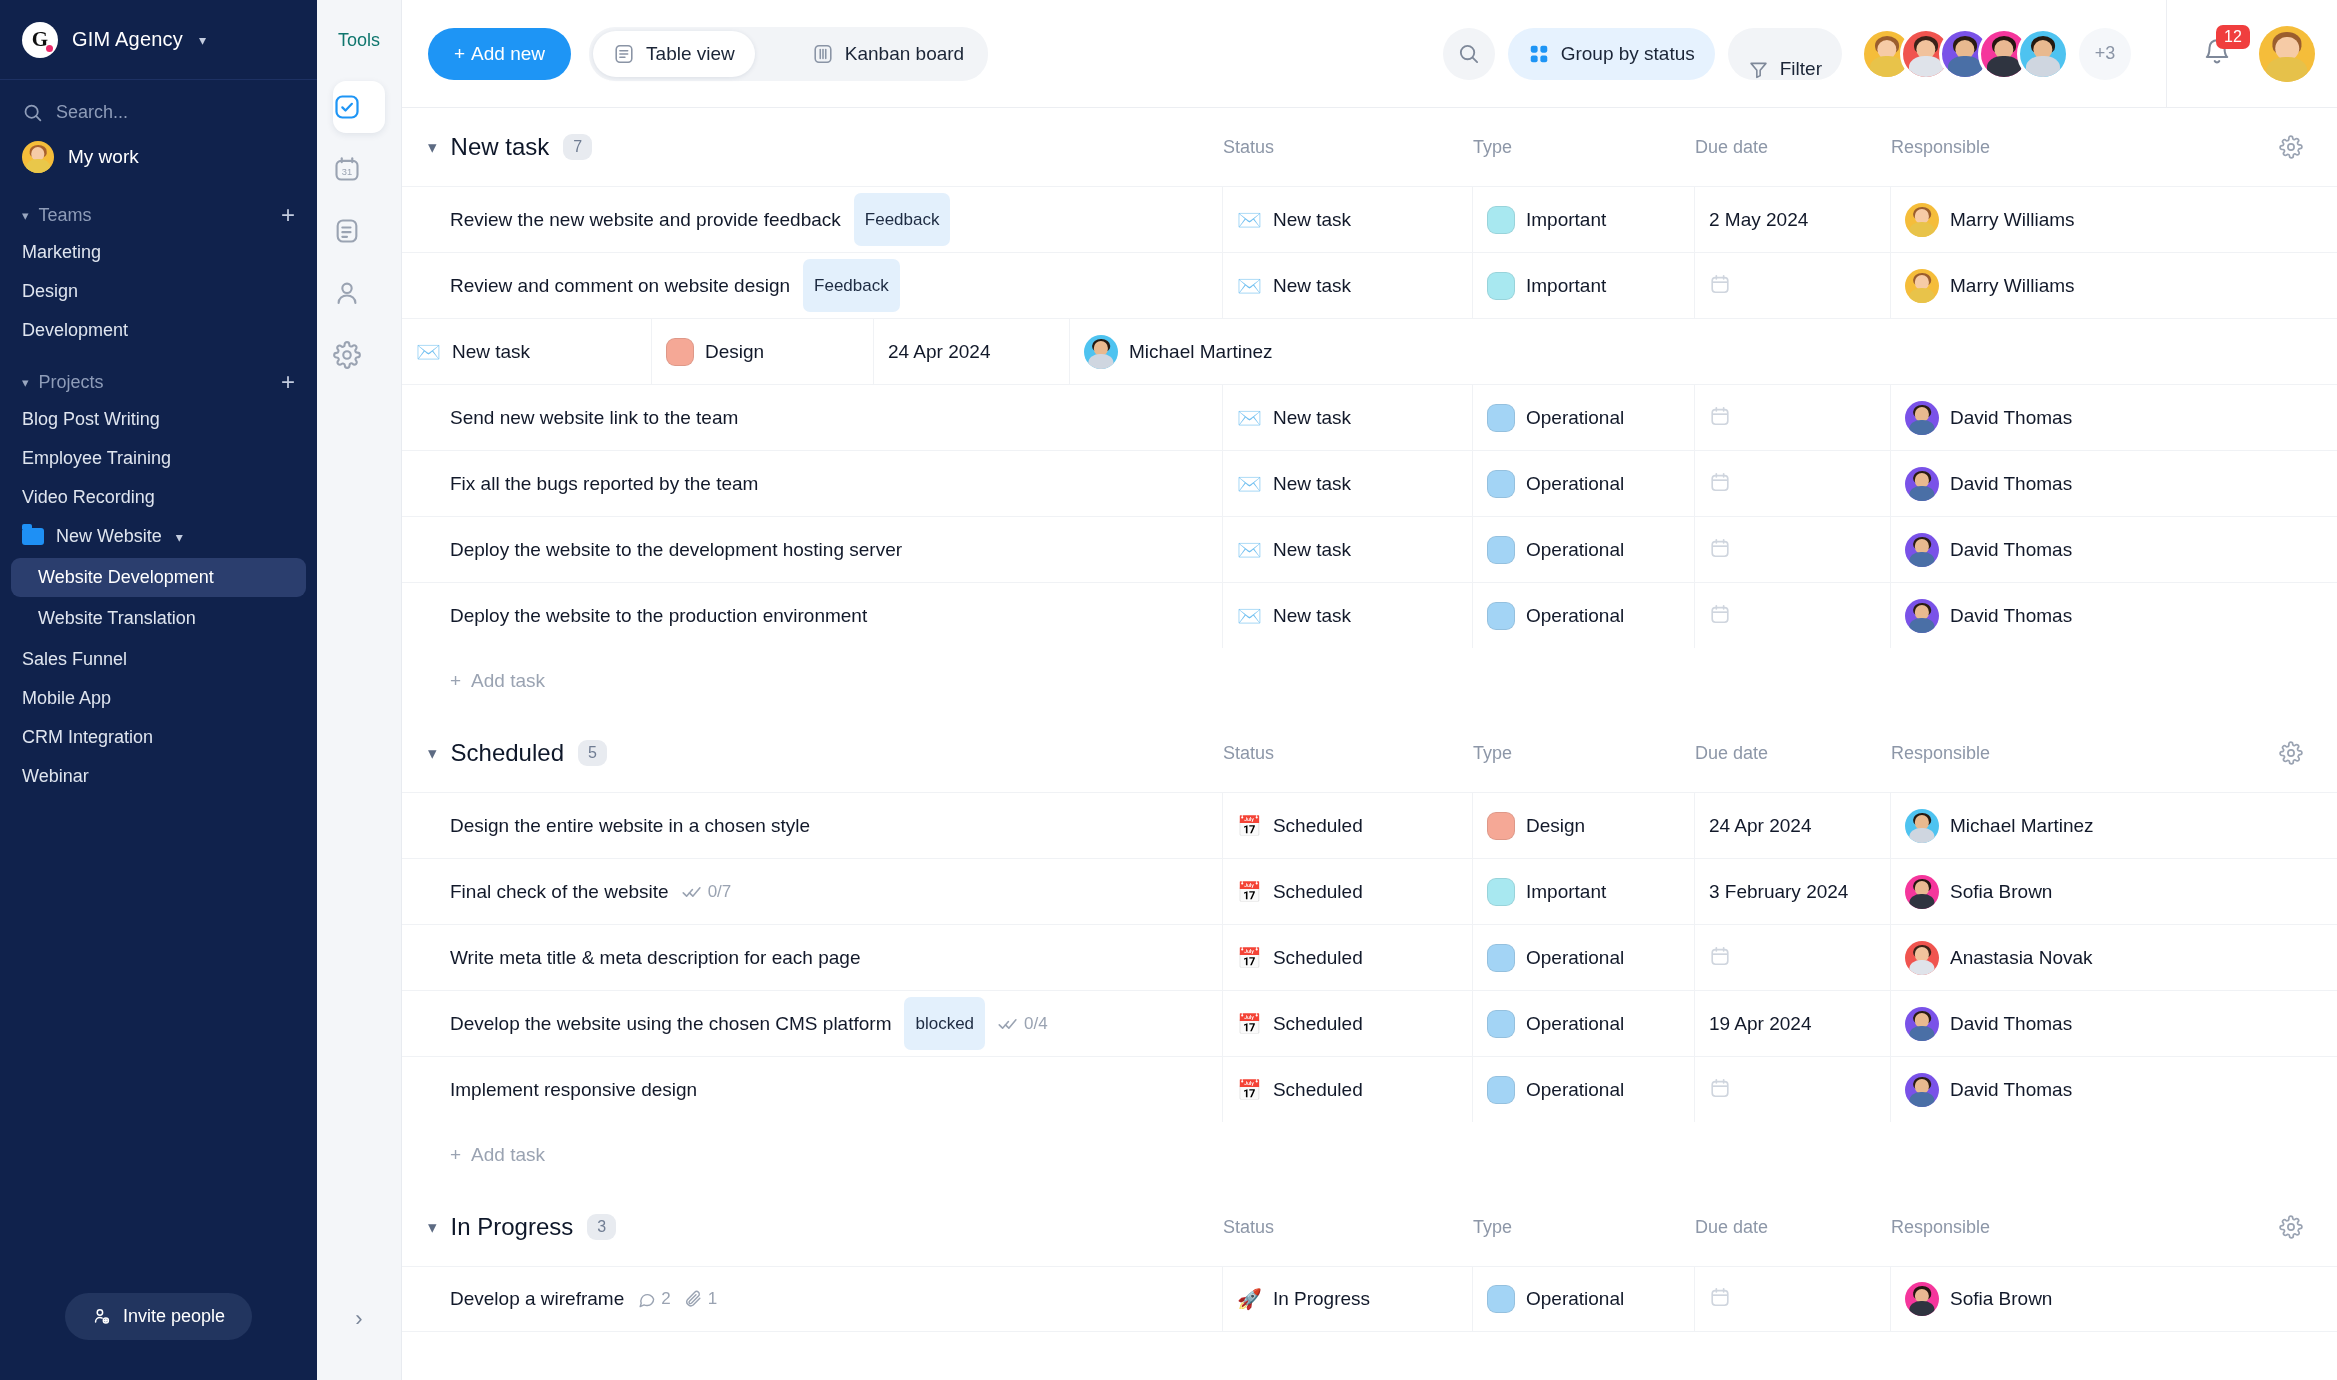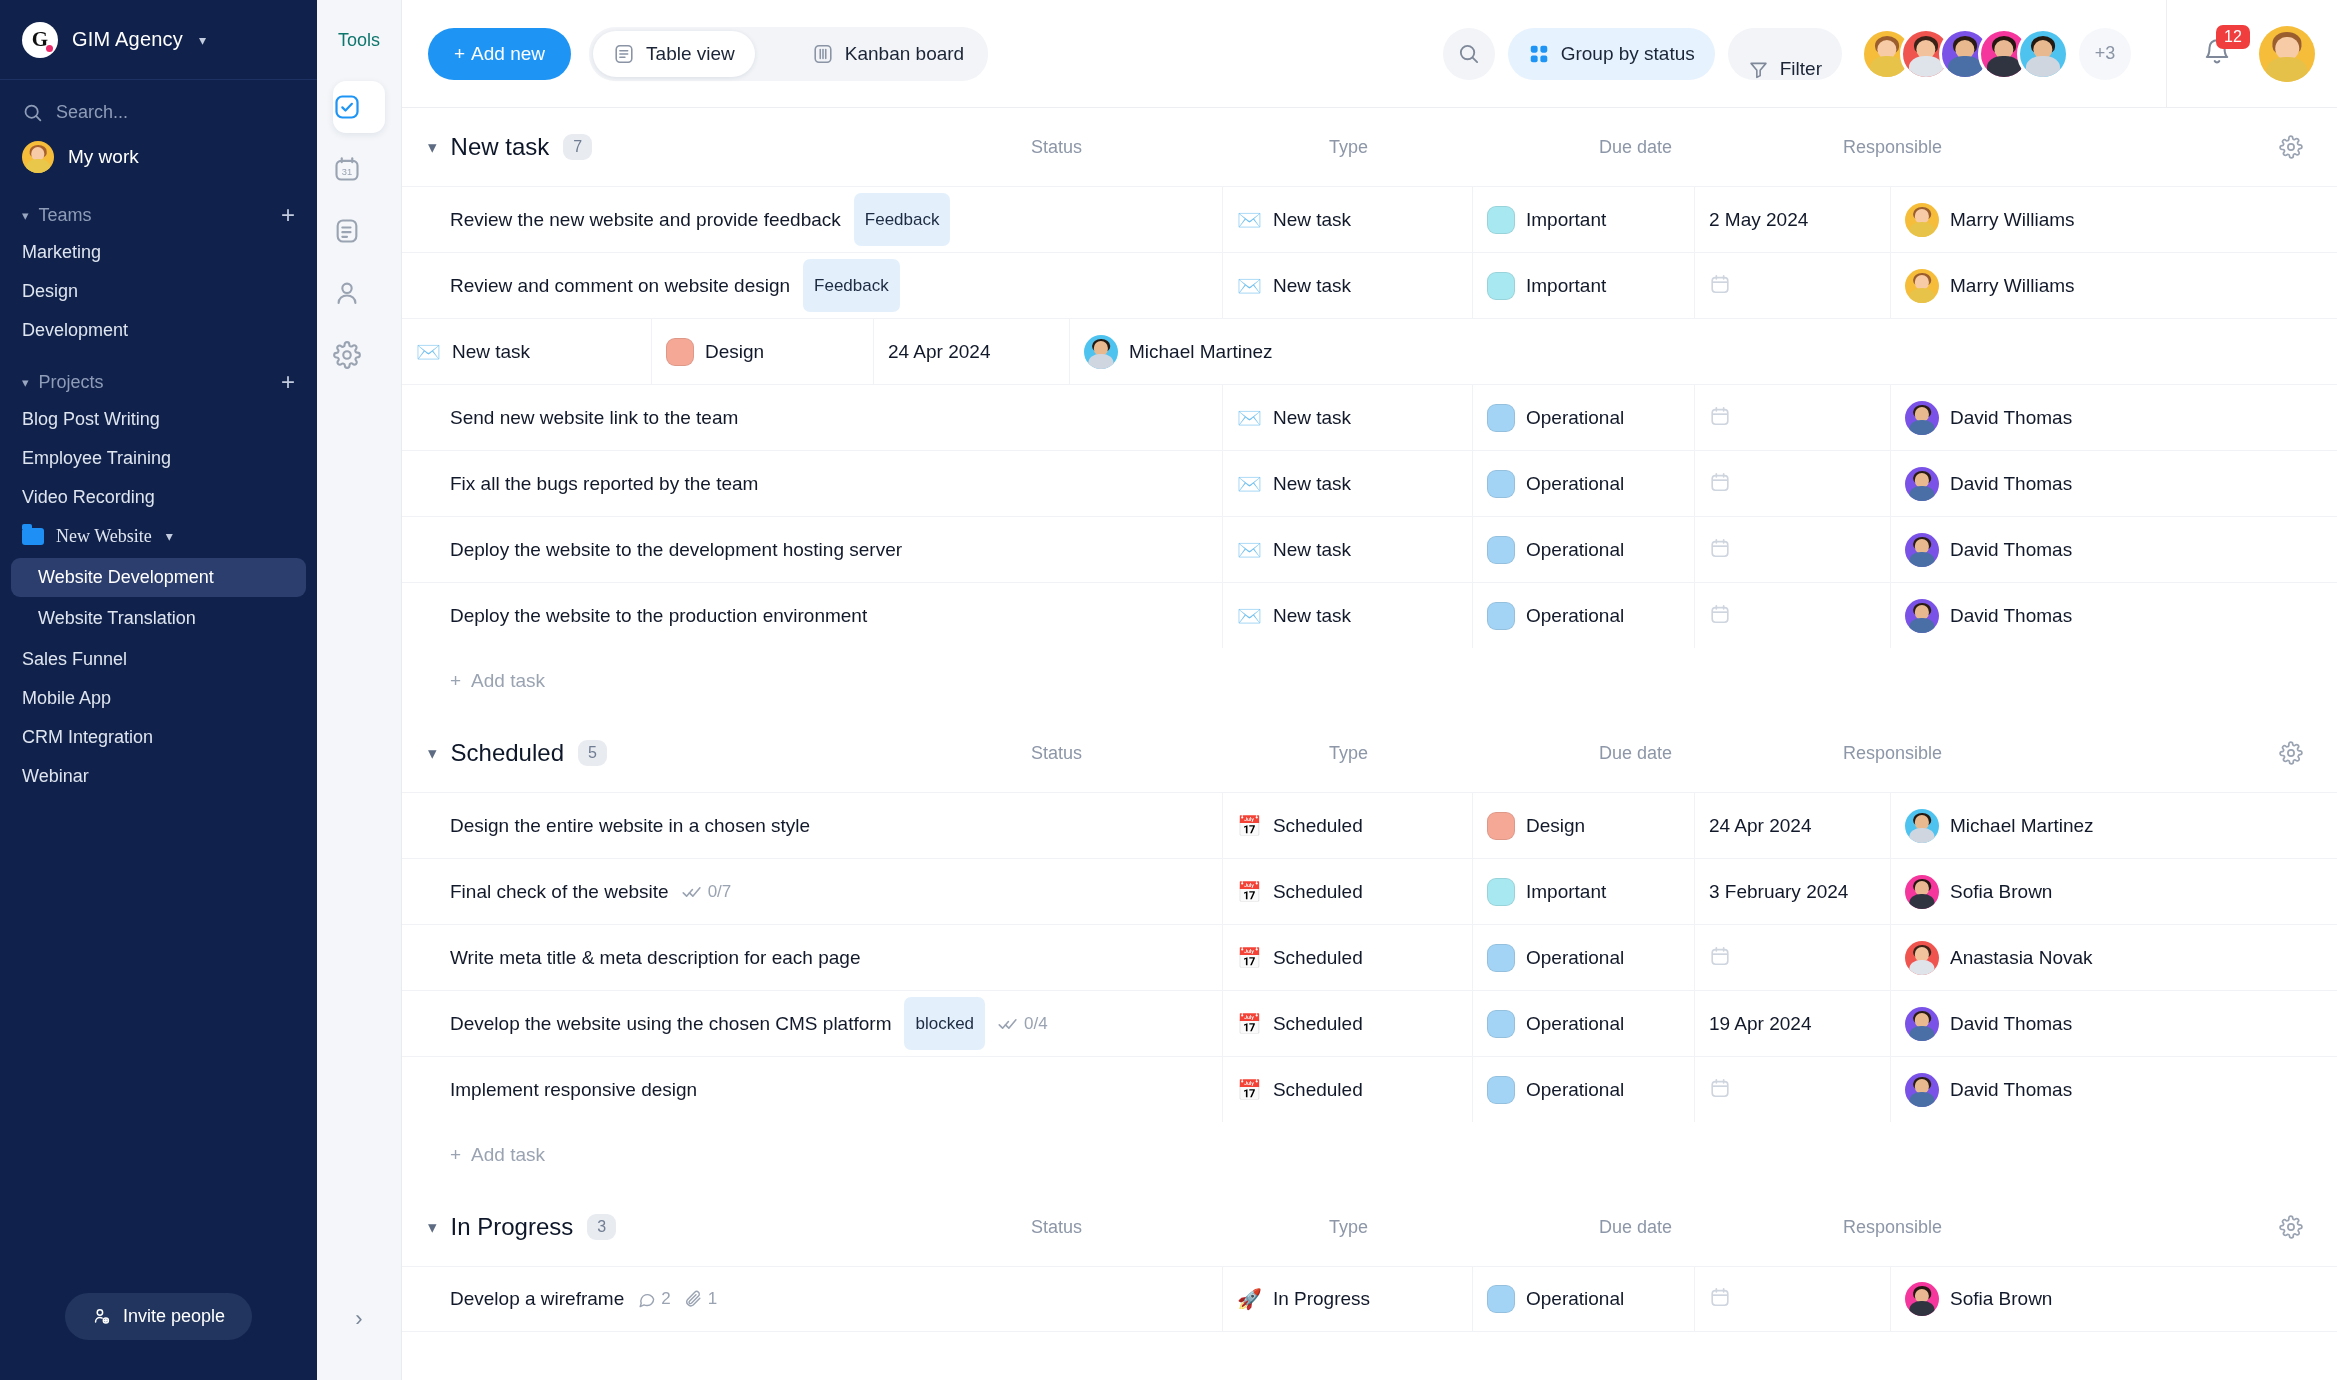--- a/index.html
+++ b/index.html
@@ -66,21 +66,21 @@
   }
   .sect-head .caret { color: #9aa7c0; font-size: 13px; }
   .sect-title { color: #8e9cb8; font-size: 18px; flex: 1; }
   .plus { color: #c3ccdf; font-size: 24px; line-height: 1; }
 
   .nav-item {
     color: #dfe5ef; font-size: 18px;
     padding: 9px 22px; display: block; white-space: nowrap;
   }
   .nav-item.proj {
-    display: flex; align-items: center; gap: 12px; font-family: Liberation Serif, serif;
+    display: flex; align-items: center; gap: 12px;
   }
   .folder {
     width: 22px; height: 17px; background: #1e90f5; border-radius: 3px;
     position: relative; flex-shrink: 0;
   }
   .folder::before {
     content:""; position:absolute; top:-4px; left:0; width:10px; height:5px;
     background:#1e90f5; border-radius:2px 2px 0 0;
   }
   .sub-item {
@@ -167,21 +167,21 @@
   .scroll { flex:1; overflow:hidden; position:relative; }
   .grp-header {
     display:flex; align-items:center; height: 78px; padding-left: 26px;
   }
   .grp-caret { color:#5d6b83; font-size: 17px; margin-right: 14px; }
   .grp-name { font-size: 24px; color:#0e1729; }
   .grp-count {
     margin-left: 14px; background:#e8ebf0; color:#707d93; font-size:16px;
     border-radius: 9px; padding: 3px 10px; line-height:1.2;
   }
-  .grp-cols { margin-left:auto; display:flex; align-items:center;gap:48px; }
+  .grp-cols { margin-left:auto; display:flex; align-items:center; }
   .colh { color:#8d97a8; font-size: 18px; }
   .gear-col { width: 92px; display:flex; align-items:center; justify-content:center; }
 
   .row {
     display:flex; align-items:stretch; height: 66px;
     border-top: 1px solid #f0f2f5;
   }
   .row:last-of-type { border-bottom: 1px solid #f0f2f5; }
   .cell-name {
     flex:1; min-width:0; display:flex; align-items:center; gap: 13px;

